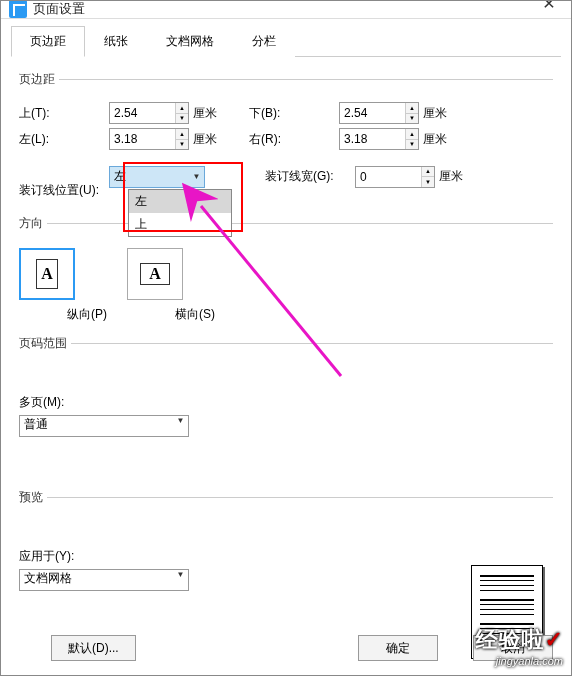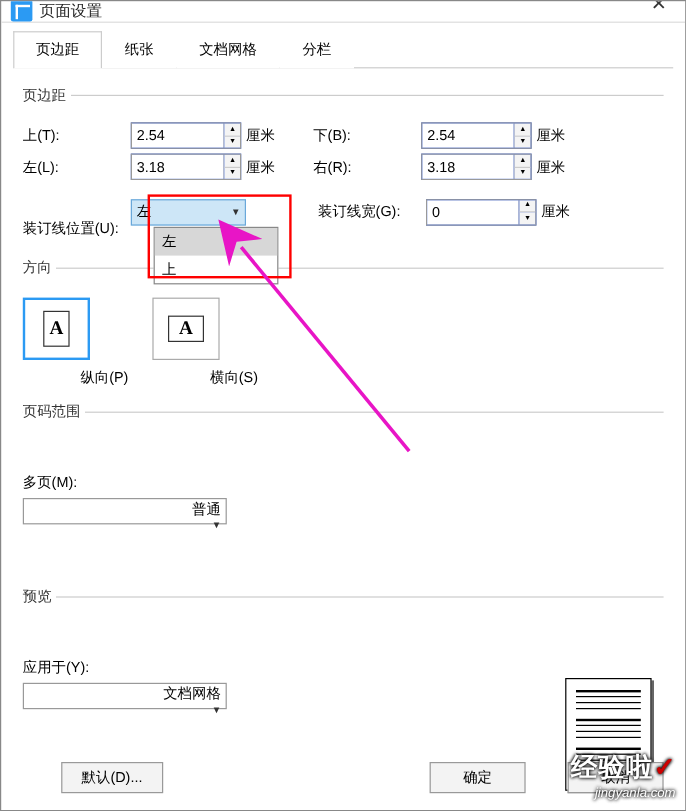--- a/index.html
+++ b/index.html
@@ -19,21 +19,21 @@
 fieldset { border: none; border-top: 1px solid #ccc; padding: 10px 0 4px 0; margin: 6px 0 8px 0; }
 legend { padding: 0 4px 0 0; color: #333; }
 
 .row { display: flex; align-items: center; margin: 4px 0; }
 .lbl { width: 90px; margin-top: 28px; }
 .lbl-sm { width: 50px; }
 .unit { margin-left: 4px; width: 30px; }
 .spacer { width: 26px; }
 .lbl2 { width: 90px; }
 
-.spinner { display: flex; width: 92px; height: 22px; border: 1px solid #999; background: #1d4ed8; }
+.spinner { display: flex; width: 80px; height: 22px; border: 1px solid #999; background: #d946ef; }
 .spinner input { border: none; width: 100%; padding: 0 4px; outline: none; }
 .spin-btns { width: 16px; display: flex; flex-direction: column; border-left: 1px solid #ccc; }
 .spin-btns button { flex: 1; border: none; background: #f4f4f4; font-size: 6px; line-height: 1; cursor: pointer; padding: 0; }
 .spin-btns button:first-child { border-bottom: 1px solid #ccc; }
 
 .combo { display: flex; width: 96px; height: 22px; border: 1px solid #999; background: #fff; align-items: center; }
 .combo.highlight { background: #cde6f7; border-color: #6aa8da; }
 .combo span:first-child { flex: 1; padding: 0 4px; }
 .combo-arrow { width: 16px; text-align: center; font-size: 8px; color: #333; border-left: 1px solid transparent; }
 
@@ -47,21 +47,21 @@
 
 .orient { display: flex; gap: 20px; margin-top: 6px; }
 .orient-item { text-align: center; cursor: pointer; }
 .orient-box { width: 56px; height: 52px; border: 1px solid #aaa; display: flex; align-items: center; justify-content: center; }
 .orient-box.selected { border: 2px solid #2b9af3; }
 .page-mini { border: 1px solid #333; background: #fff; display: flex; align-items: center; justify-content: center; font-family: serif; font-size: 16px; font-weight: bold; }
 .page-portrait { width: 22px; height: 30px; }
 .page-landscape { width: 30px; height: 22px; }
 .orient-label { margin-top: 6px; margin-left: 48px; }
 
-.wide-combo { display: flex; width: 170px; height: 22px; border: 1px solid #999; background: #fff; align-items: flex-end; flex-direction: column; }
+.wide-combo { display: flex; width: 170px; height: 22px; border: 1px solid #999; background: #fff; align-items: flex-start; }
 .wide-combo span:first-child { flex: 1; padding: 0 4px; }
 
 .preview-area { display: flex; justify-content: flex-end; padding-right: 10px; margin-top: -30px; }
 .preview-page { width: 72px; height: 94px; border: 1.5px solid #000; position: relative; box-shadow: 2px 2px 0 #666; background: #fff; padding: 9px 8px; }
 .preview-page .ln { height: 1px; background: #000; margin-bottom: 4px; }
 .preview-page .ln.bold { height: 2px; margin-bottom: 3px; }
 
 .footer { position: absolute; bottom: 14px; left: 18px; right: 18px; display: flex; align-items: center; padding-left: 32px; }
 .btn { height: 26px; padding: 0 16px; border: 1px solid #999; background: #f3f3f3; cursor: pointer; }
 .footer .spacer-flex { flex: 1; }

